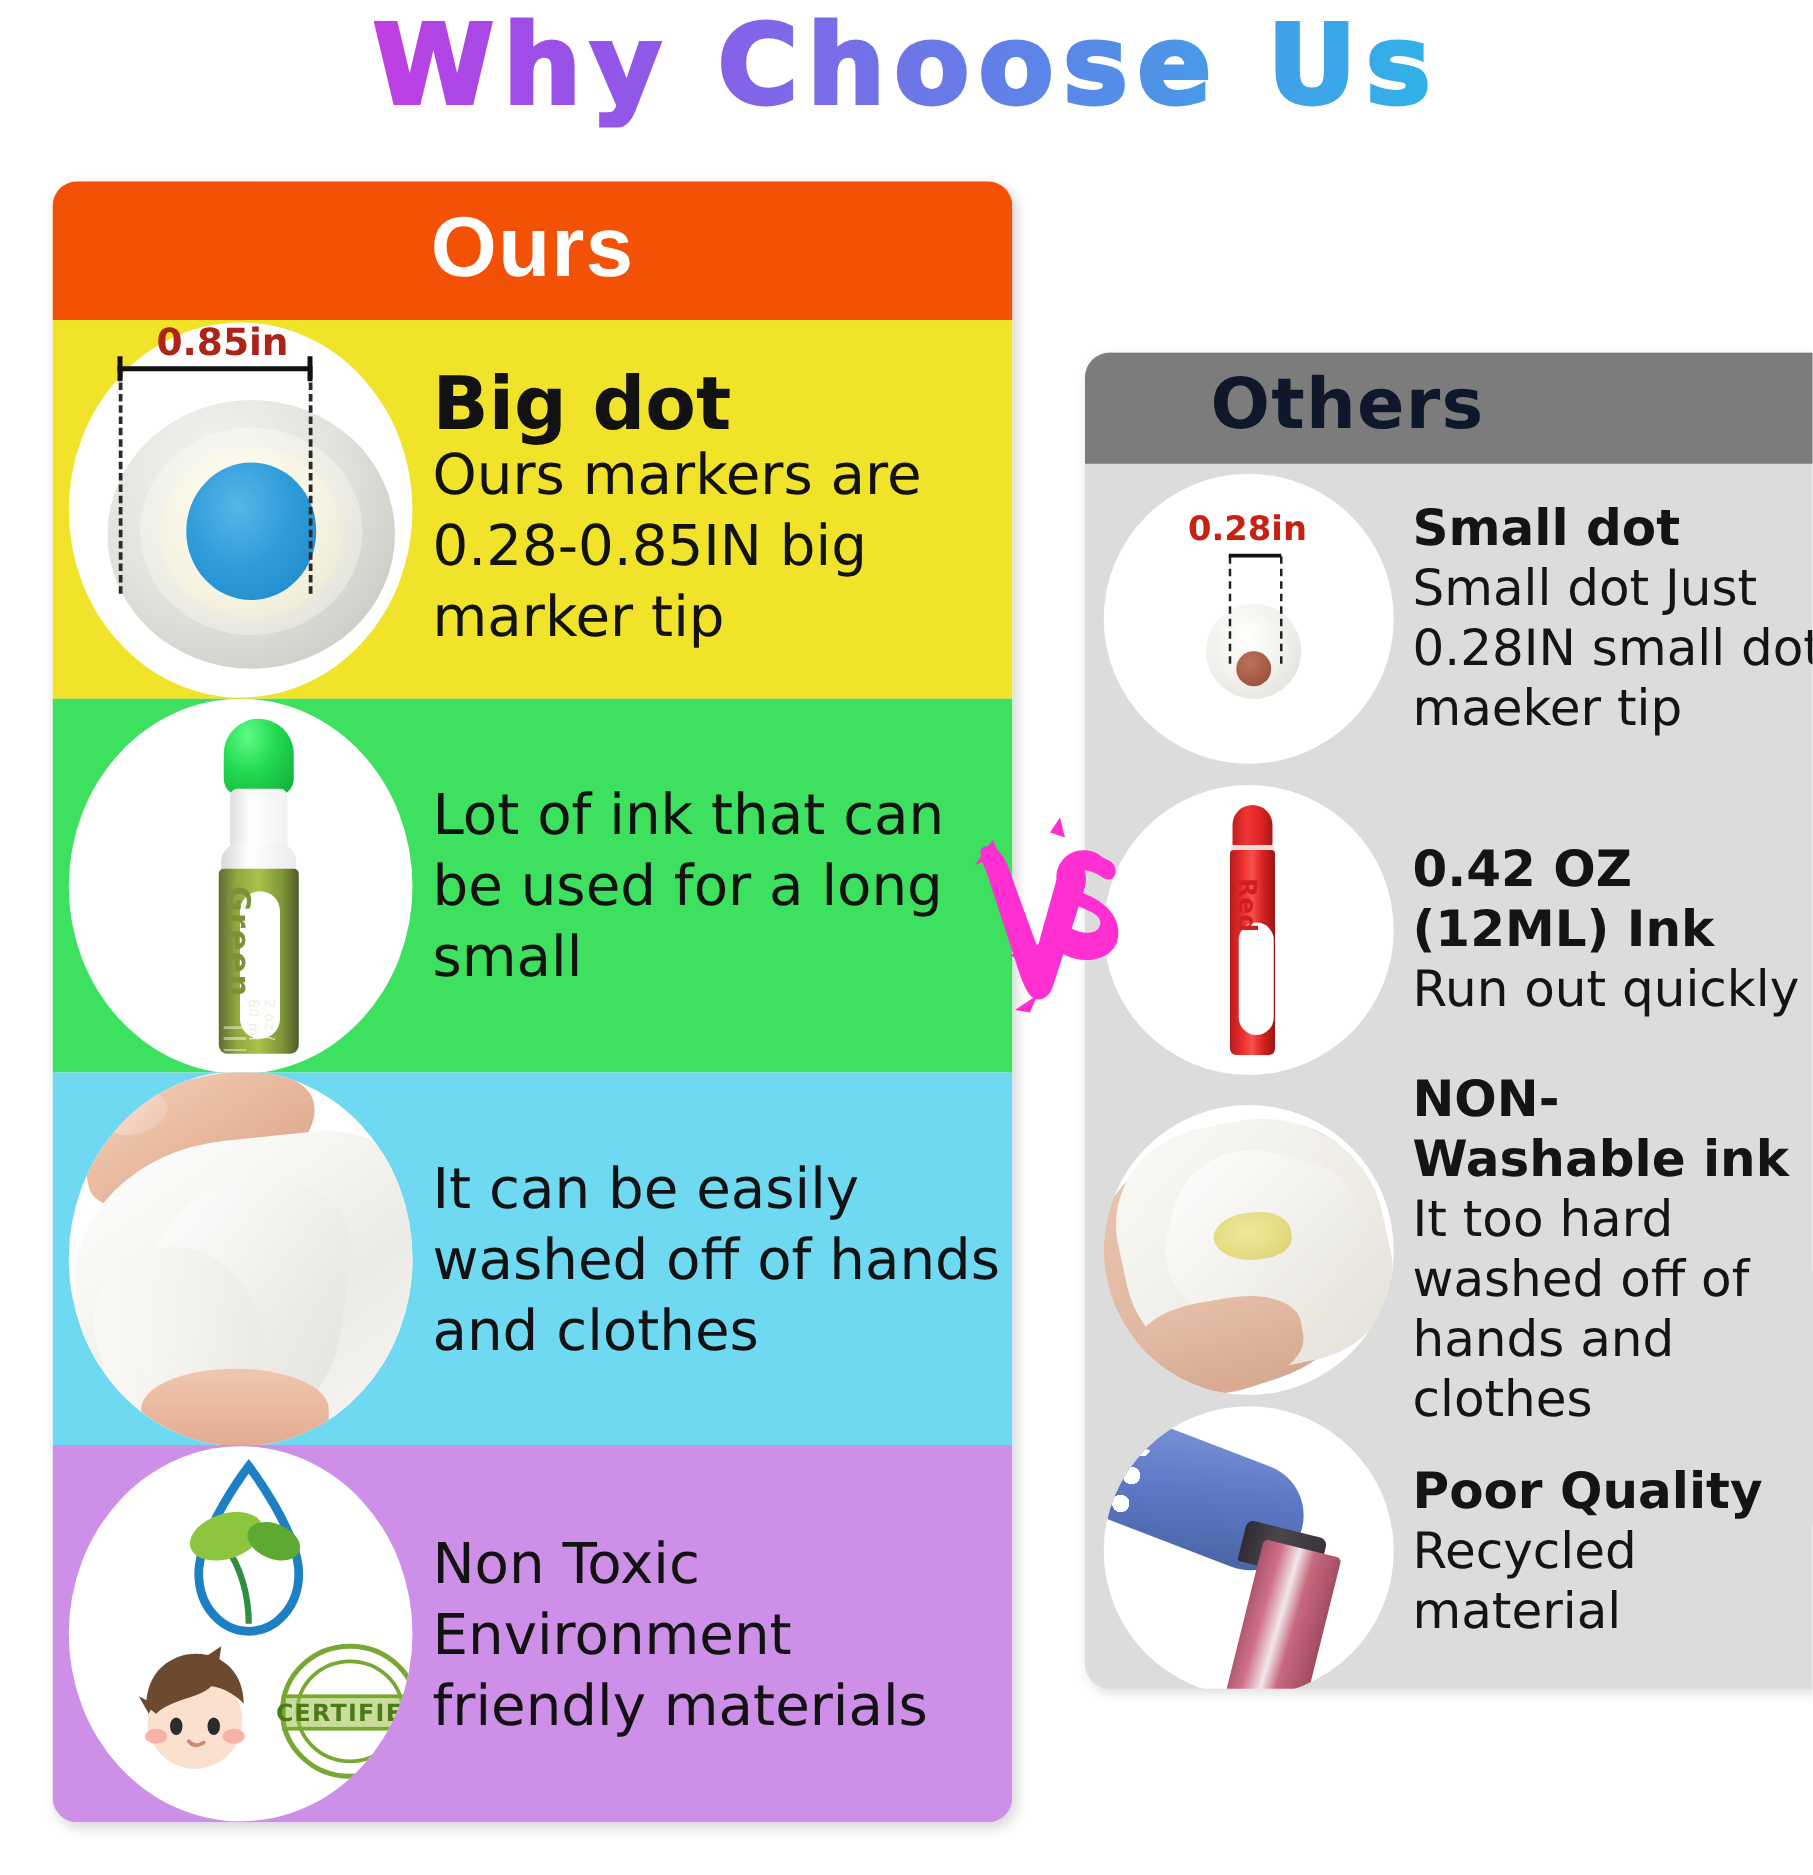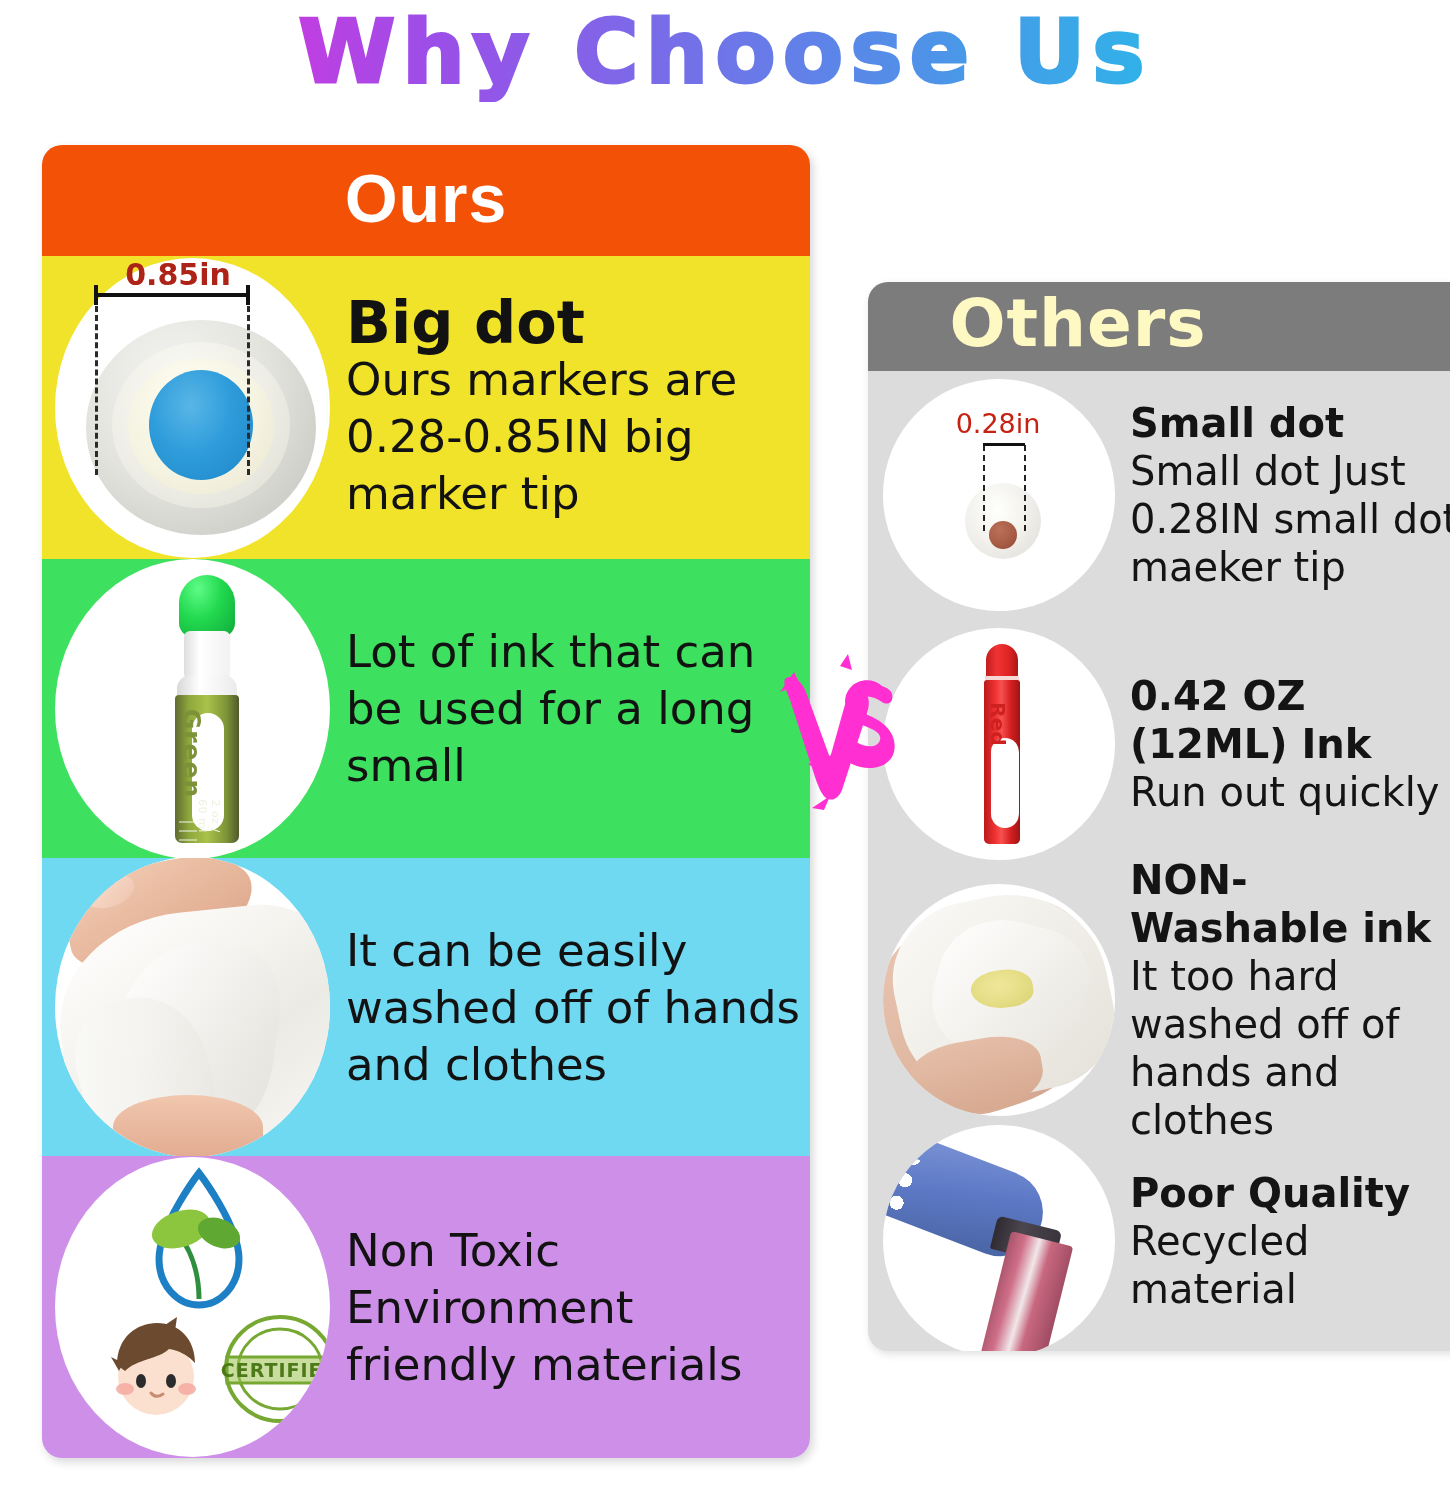--- a/index.html
+++ b/index.html
@@ -295,22 +295,22 @@
     z-index: 2;
   }
   .others-header {
     height: 89px;
     background: #7c7c7c;
     display: flex;
     align-items: center;
     justify-content: center;
   }
   .others-header-text {
-    color: #fef9c3;
-    font-size: 66px;
+    color: #0f172a;
+    font-size: 56px;
     font-weight: bold;
     line-height: 70px;
     padding-bottom: 5px;
     padding-right: 180px;
     letter-spacing: 1px;
   }
   .others-body { position: relative; height: 980px; }
 
   .o-row {
     display: flex;
@@ -353,21 +353,21 @@
     background: radial-gradient(ellipse at 40% 30%, #fffffc 0%, #f3f2ec 60%, #e4e2da 100%);
   }
   .sd-dot {
     position: absolute; left: 106px; top: 142px; width: 28px; height: 28px;
     border-radius: 50%;
     background: radial-gradient(circle at 38% 32%, #bb7258 0%, #a65a45 60%, #8d4735 100%);
   }
   .meas-label-028 {
     position: absolute; left: 40px; top: 30px; width: 150px;
     text-align: center; color: #c62213;
-    font-size: 27px; font-weight: normal; line-height: 30px; z-index: 6;
+    font-size: 27px; font-weight: bold; line-height: 30px; z-index: 6;
   }
   .meas-bar-028 {
     position: absolute; left: 100px; top: 64px; width: 42px; height: 3px;
     background: #111; z-index: 6;
   }
   .dash-028-l, .dash-028-r {
     position: absolute; top: 66px; height: 86px; width: 0;
     border-left: 2px dashed #222; z-index: 6;
   }
   .dash-028-l { left: 100px; }

